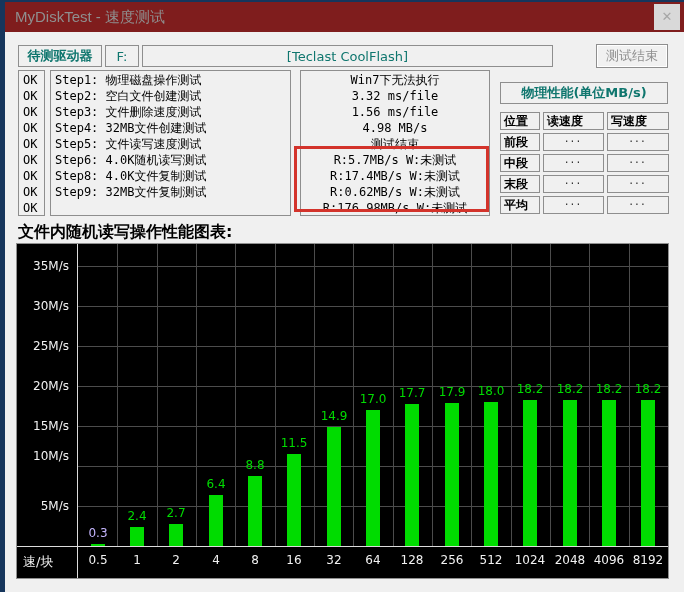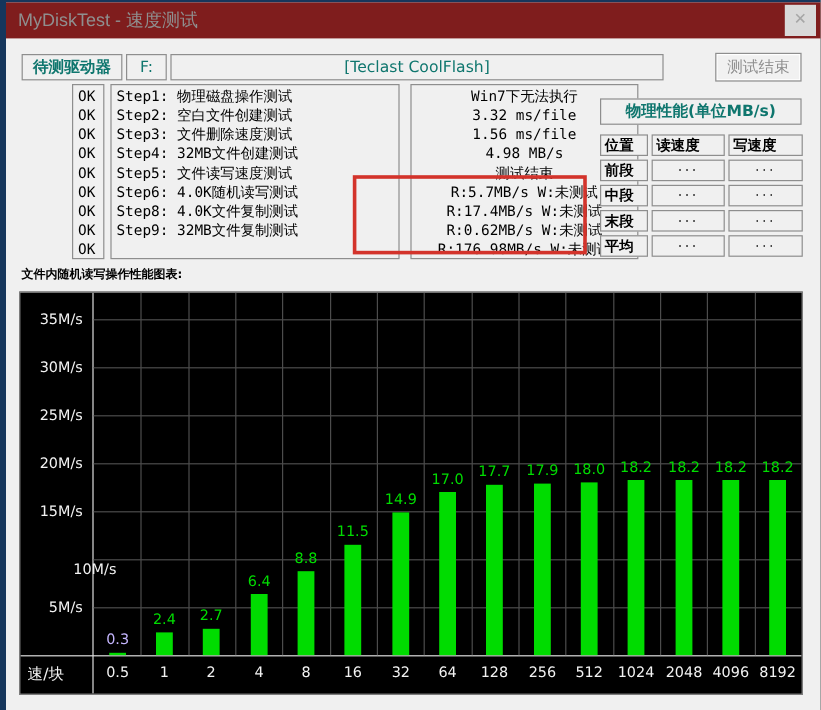--- a/index.html
+++ b/index.html
@@ -28,21 +28,21 @@
   .panel.bold{font-weight:bold;}
   #btn-finish{
     position:absolute;left:596px;top:44px;width:72px;height:24px;background:#f1f1f1;
     border:1px solid #8e8e8e;box-sizing:border-box;color:#8f8f8f;font-size:13px;
     display:flex;align-items:center;justify-content:center;white-space:nowrap;
     box-shadow:inset 0 0 0 1px #fff;
   }
   .listbox{
     position:absolute;background:#f0f0f0;border:1px solid #8e8e8e;box-sizing:border-box;
     font-family:"DejaVu Sans Mono",monospace;font-size:12px;color:#000;
-    padding-top:1px;overflow:hidden;margin-left:42px;
+    padding-top:1px;overflow:hidden;
   }
   .listbox .row{height:16px;line-height:16px;white-space:nowrap;}
   #ok-box .row{padding-left:4px;}
   #step-box .row{padding-left:4px;}
   #result-box .row{text-align:center;}
   #red-rect{
     position:absolute;left:294px;top:146px;width:195px;height:66px;
     border:3px solid #d3332b;box-sizing:border-box;pointer-events:none;
   }
   #perf-title{
@@ -54,21 +54,21 @@
   }
   .cell{
     border:1px solid #8e8e8e;box-sizing:border-box;background:#f0f0f0;
     font-size:12px;display:flex;align-items:center;justify-content:center;
     white-space:nowrap;overflow:hidden;color:#000;
   }
   .cell.hdr{font-weight:bold;justify-content:flex-start;padding-left:3px;}
   .cell.rowlbl{font-weight:bold;justify-content:flex-start;padding-left:3px;}
   .cell.val{color:#333;letter-spacing:2px;}
   #chart-title{
-    position:absolute;left:18px;top:222px;font-size:10px;color:#000;font-weight:bold;white-space:nowrap;
+    position:absolute;left:18px;top:222px;font-size:16px;color:#000;font-weight:bold;white-space:nowrap;
   }
   #chart{
     position:absolute;left:16px;top:243px;width:651px;height:334px;background:#000;
     border:1px solid #909090;box-sizing:content-box;overflow:hidden;
   }
   .gl-h{position:absolute;height:1px;background:#4c4c4c;}
   .gl-v{position:absolute;width:1px;background:#4c4c4c;}
   .axis-sep-v{position:absolute;left:60px;top:0;width:1px;height:334px;background:#dcdcdc;}
   .axis-sep-h{position:absolute;left:0;top:302px;width:651px;height:1px;background:#dcdcdc;}
   .ytick{
@@ -159,21 +159,21 @@
     </div>
 
   <div id="chart-title">文件内随机读写操作性能图表:</div>
   <div id="chart">
     <div class="axis-sep-v"></div>
     <div class="axis-sep-h"></div>
     <div id="corner-label">速/块</div>
   <div class="gl-h" style="left: 61px; top: 262px; width: 590px;"></div>
       <div class="ytick" style="top: 255px;">5M/s</div>
       <div class="gl-h" style="left: 61px; top: 222px; width: 590px;"></div>
-      <div class="ytick" style="top: 223px; padding-left: 28px;">10M/s</div>
+      <div class="ytick" style="top: 205px;">10M/s</div>
       <div class="gl-h" style="left: 61px; top: 182px; width: 590px;"></div>
       <div class="ytick" style="top: 175px;">15M/s</div>
       <div class="gl-h" style="left: 61px; top: 142px; width: 590px;"></div>
       <div class="ytick" style="top: 135px;">20M/s</div>
       <div class="gl-h" style="left: 61px; top: 102px; width: 590px;"></div>
       <div class="ytick" style="top: 95px;">25M/s</div>
       <div class="gl-h" style="left: 61px; top: 62px; width: 590px;"></div>
       <div class="ytick" style="top: 55px;">30M/s</div>
       <div class="gl-h" style="left: 61px; top: 22px; width: 590px;"></div>
       <div class="ytick" style="top: 15px;">35M/s</div>

